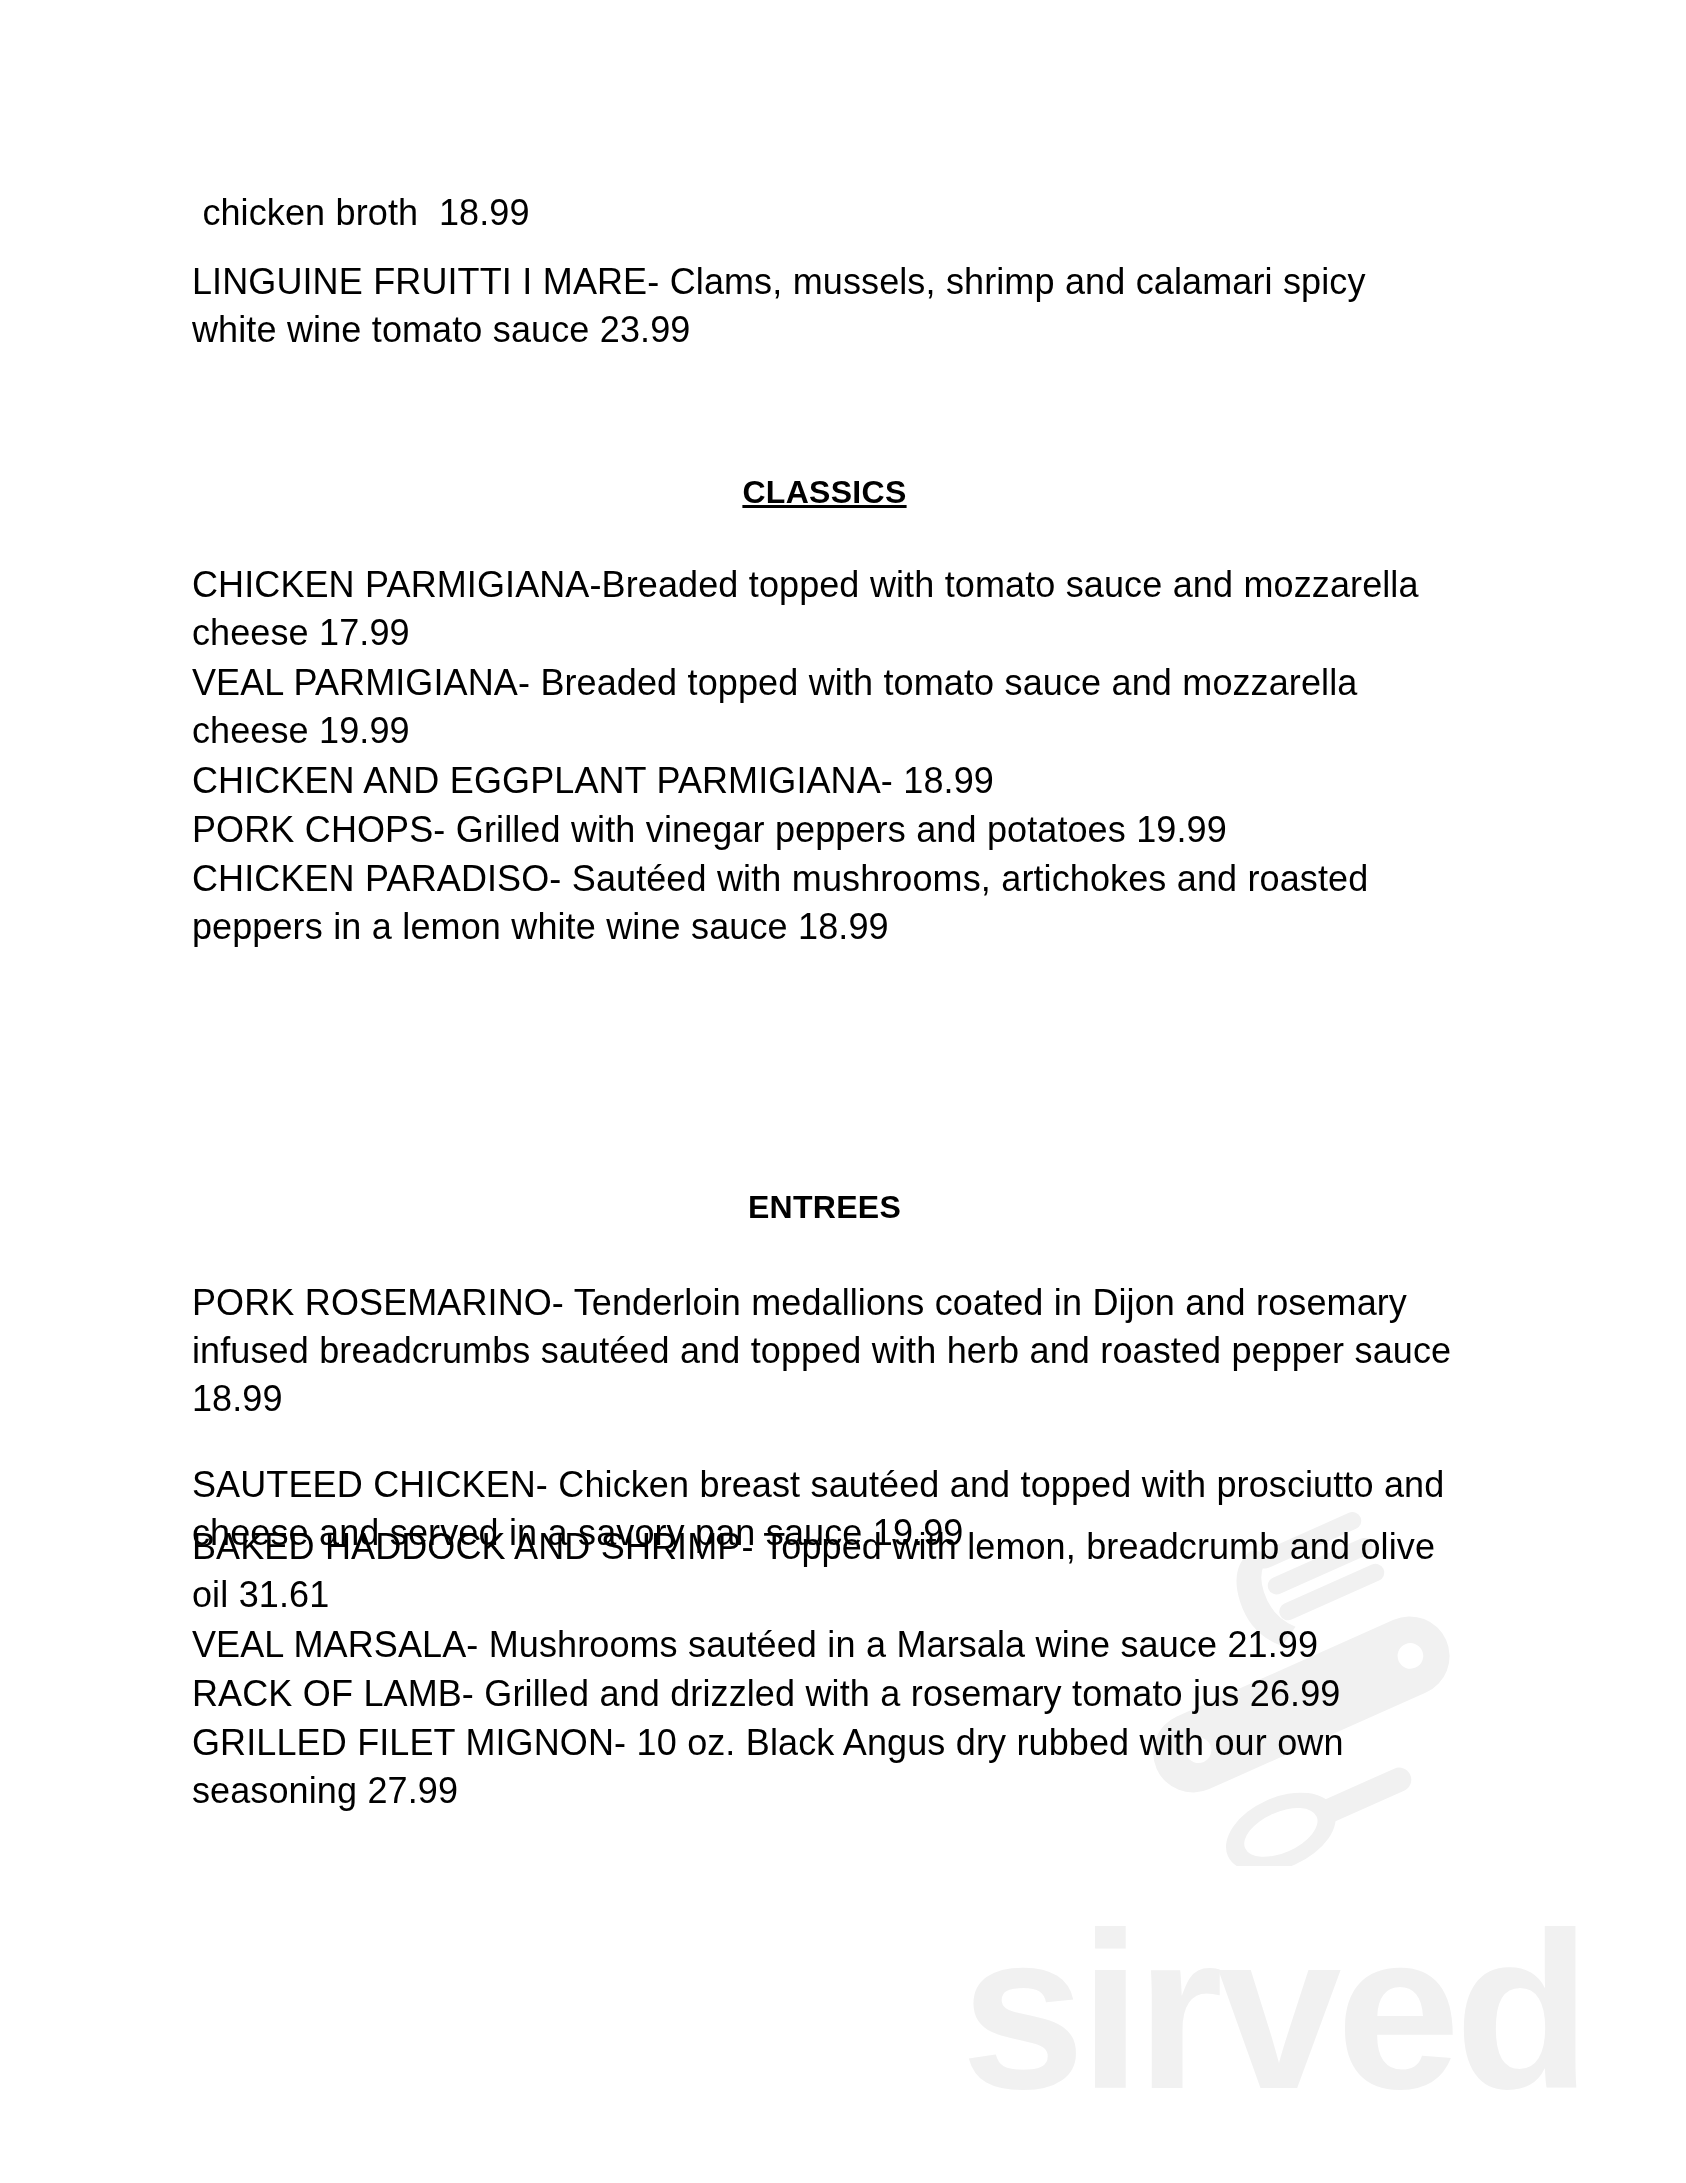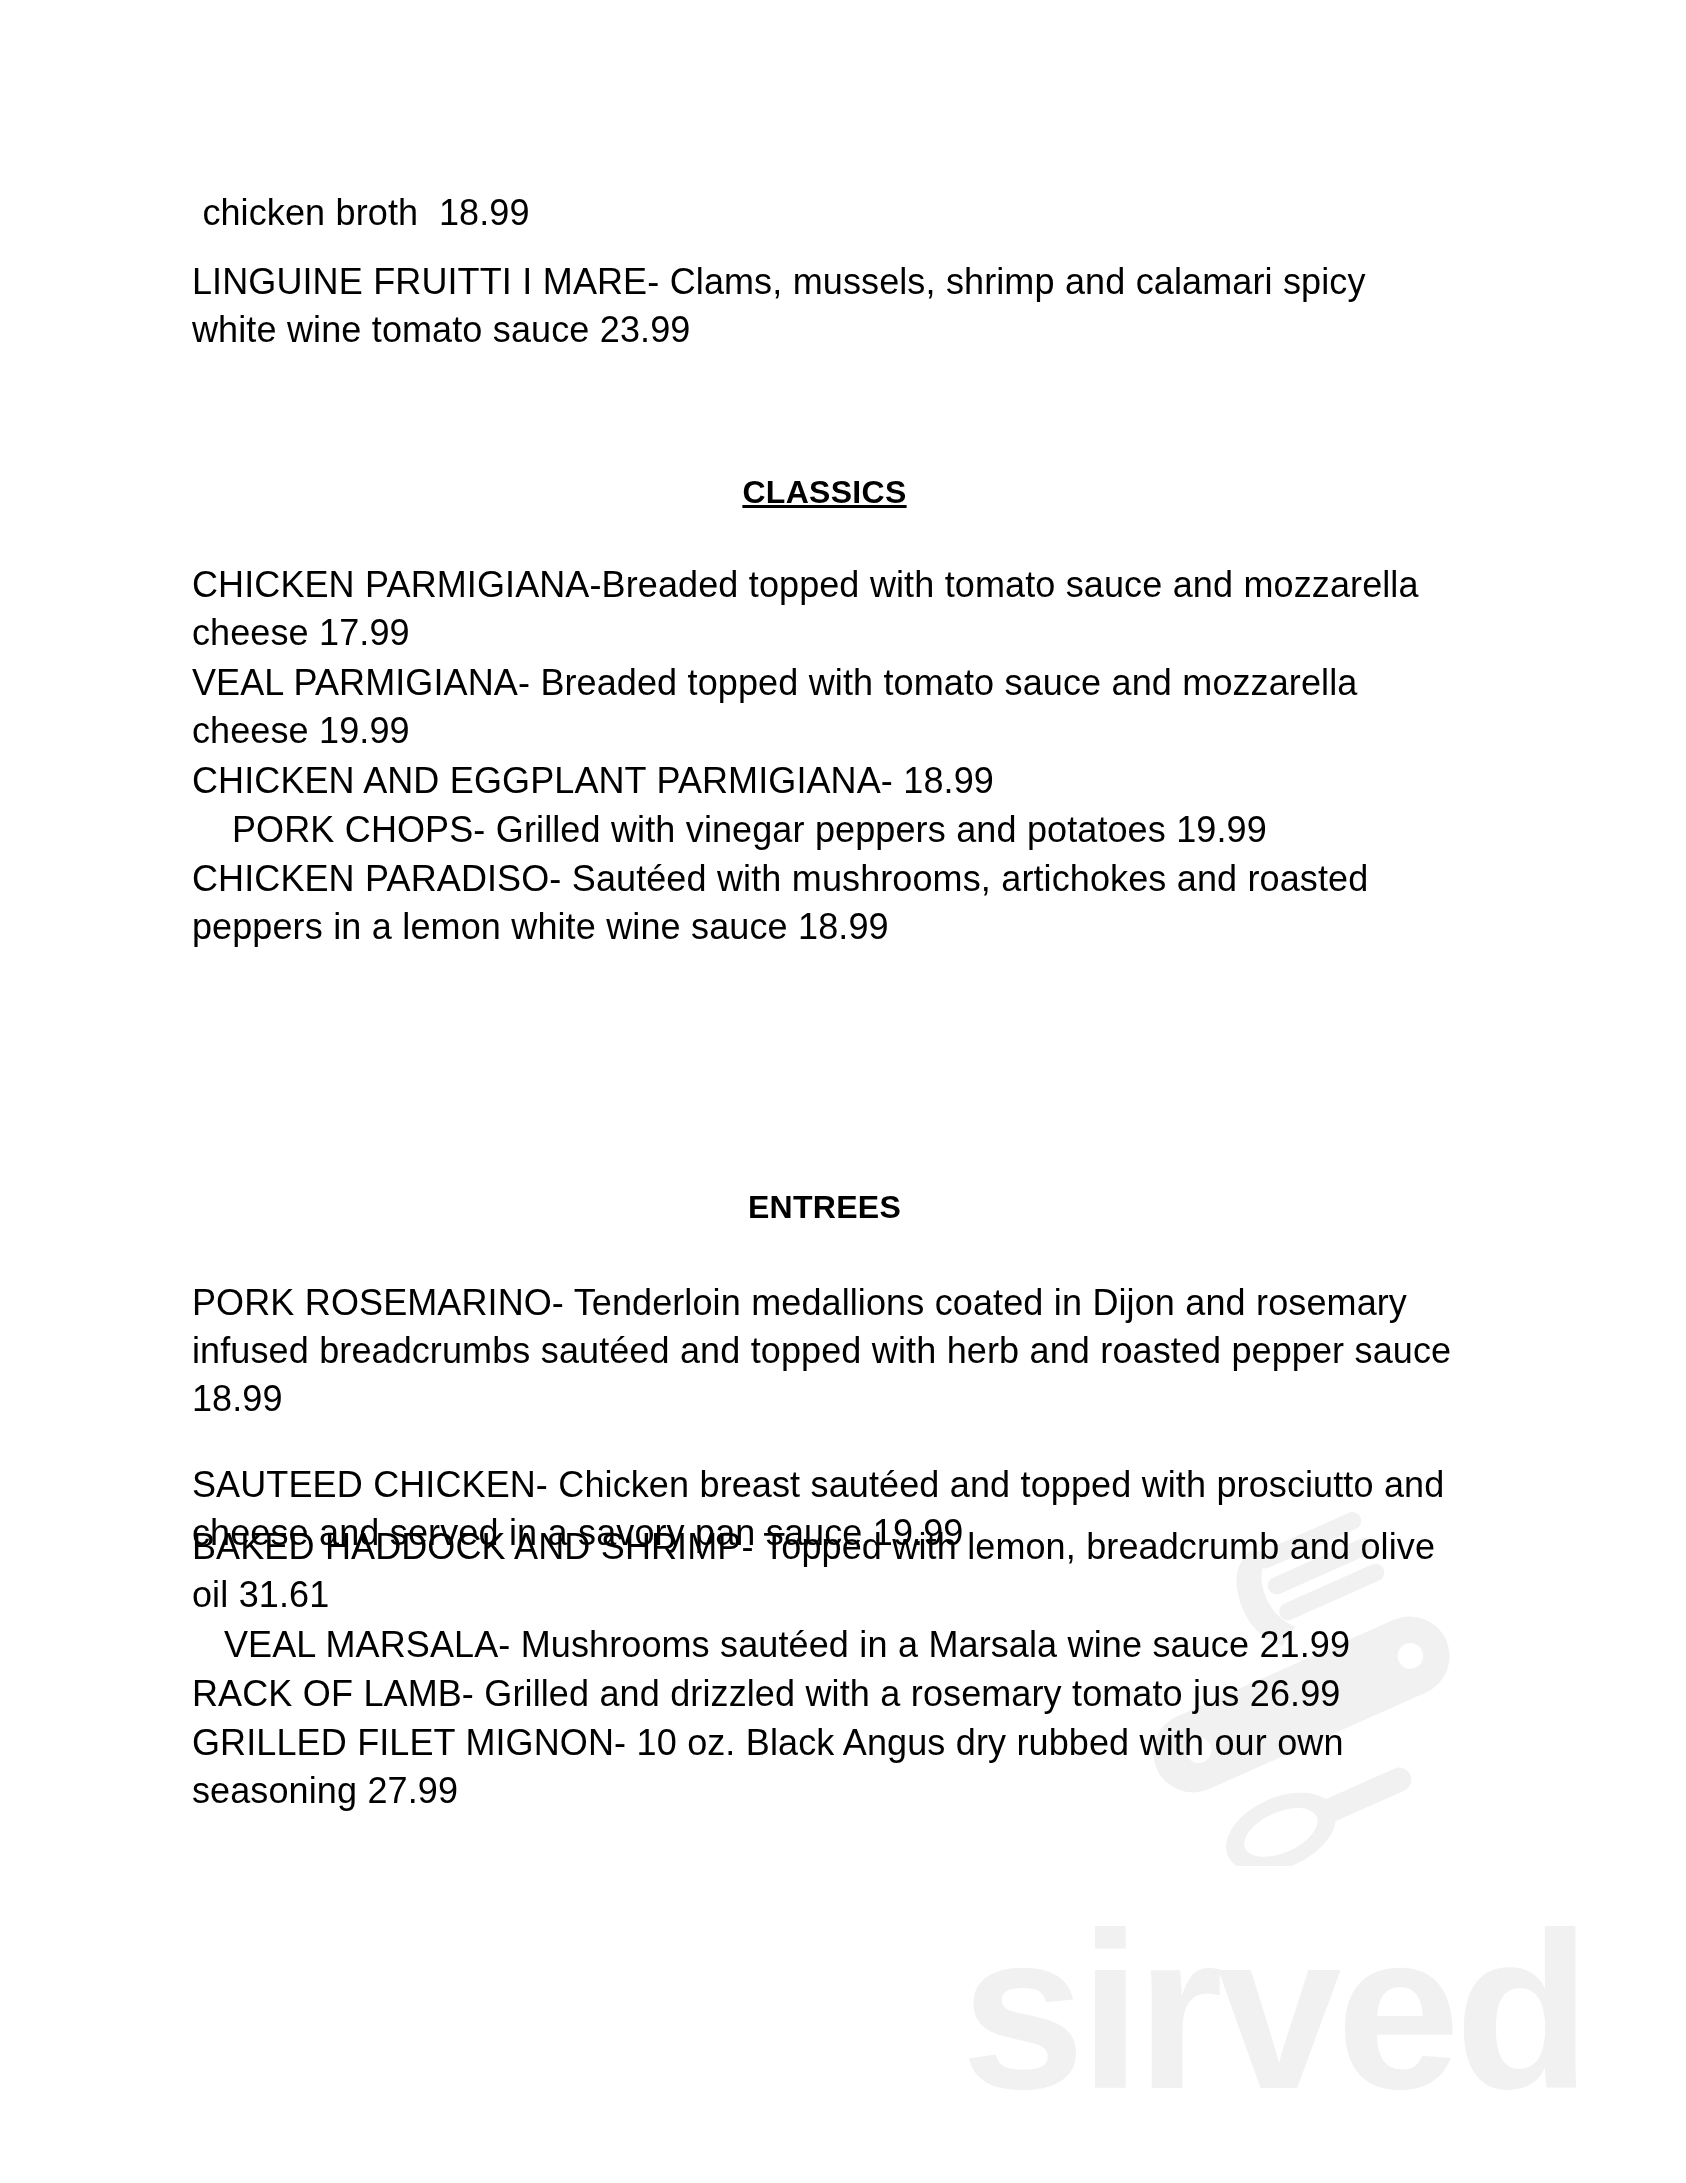--- a/index.html
+++ b/index.html
@@ -79,27 +79,27 @@
 
   
   .blk { position: absolute; left: 0; width: 1265px; }
 
   .b-chicken-broth   { top: 189px; }
   .b-linguine        { top: 258px; }
   .h-classics        { top: 476px; text-decoration: underline; }
   .b-chickparm       { top: 561px; }
   .b-vealparm        { top: 659px; }
   .b-chickegg        { top: 757px; }
-  .b-porkchops       { top: 806px; margin-left: 40px; }
+  .b-porkchops       { top: 806px; }
   .b-chickparadiso   { top: 855px; }
   .h-entrees         { top: 1191px; }
   .b-porkrose        { top: 1279px; }
   .b-sauteedchicken  { top: 1425px; margin-top: 36px; }
   .b-bakedhaddock    { top: 1523px; }
-  .b-vealmarsala     { top: 1621px; margin-left: 32px; }
+  .b-vealmarsala     { top: 1621px; }
   .b-rackoflamb      { top: 1670px; }
   .b-filetmignon     { top: 1719px; }
 
   .indent-sp { white-space: pre; }
 </style>
 </head>
 <body>
 
 <div class="page">
 

